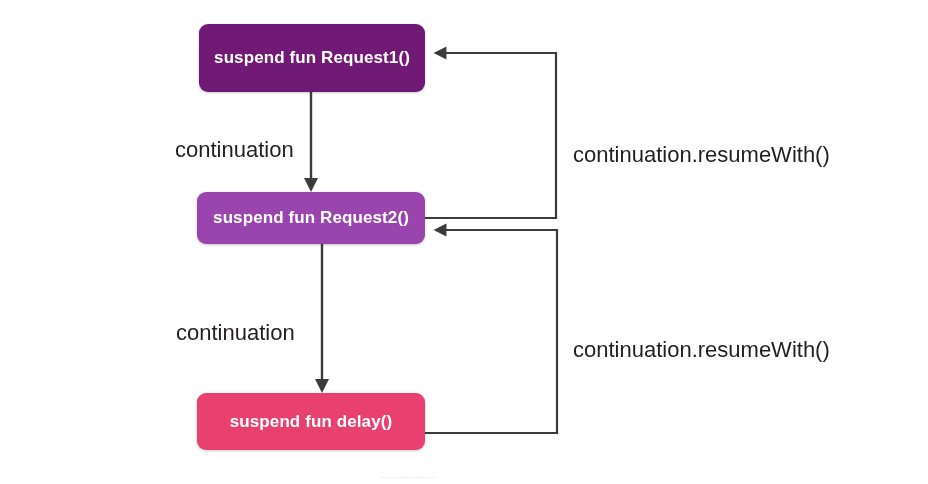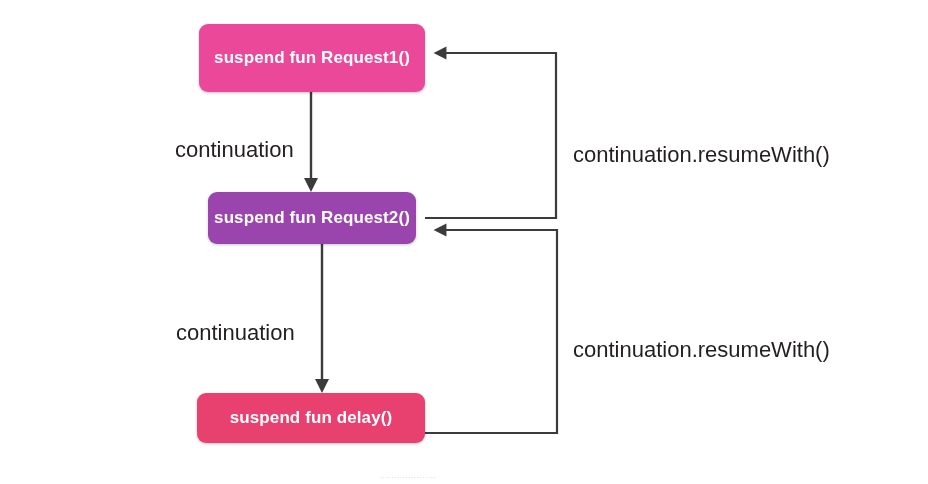--- a/index.html
+++ b/index.html
@@ -33,25 +33,25 @@
     font-size: 17px;
     letter-spacing: 0.1px;
     box-shadow: 0 1px 3px rgba(0,0,0,0.22);
     user-select: none;
   }
   #node-request1 {
     left: 199px; top: 24px; width: 226px; height: 68px;
     background: #f08b1d;
   }
   #node-request2 {
-    left: 208px; top: 192px; width: 208px; height: 52px;
+    left: 197px; top: 192px; width: 228px; height: 52px;
     background: #9a45ad;
   }
   #node-delay {
-    left: 197px; top: 393px; width: 228px; height: 50px;
+    left: 197px; top: 393px; width: 228px; height: 57px;
     background: #e8416f;
   }
   .edge-label {
     position: absolute;
     color: #231f20;
     font-size: 22px;
     white-space: nowrap;
     user-select: none;
   }
   #label-continuation-1 { left: 175px; top: 137px; }
@@ -95,21 +95,21 @@
 
   <g>
     <path d="M 425 218 L 556 218 L 556 53 L 440 53" fill="none" stroke="#3b3b3b" stroke-width="2.2" marker-end="url(#arrow-left)"></path>
   </g>
 
   <g>
     <path d="M 425 433 L 557 433 L 557 230 L 440 230" fill="none" stroke="#3b3b3b" stroke-width="2.2" marker-end="url(#arrow-left)"></path>
   </g>
 </svg>
 
-<div class="node" id="node-request1" style="background: #ec4899;">
+<div class="node" id="node-request1" style="background: #701a75;">
   <span>suspend fun Request1()</span>
 </div>
 
 <div class="node" id="node-request2" style="background: rgb(154, 69, 173);">
   <span>suspend fun Request2()</span>
 </div>
 
 <div class="node" id="node-delay" style="background: rgb(232, 65, 111);">
   <span>suspend fun delay()</span>
 </div>

